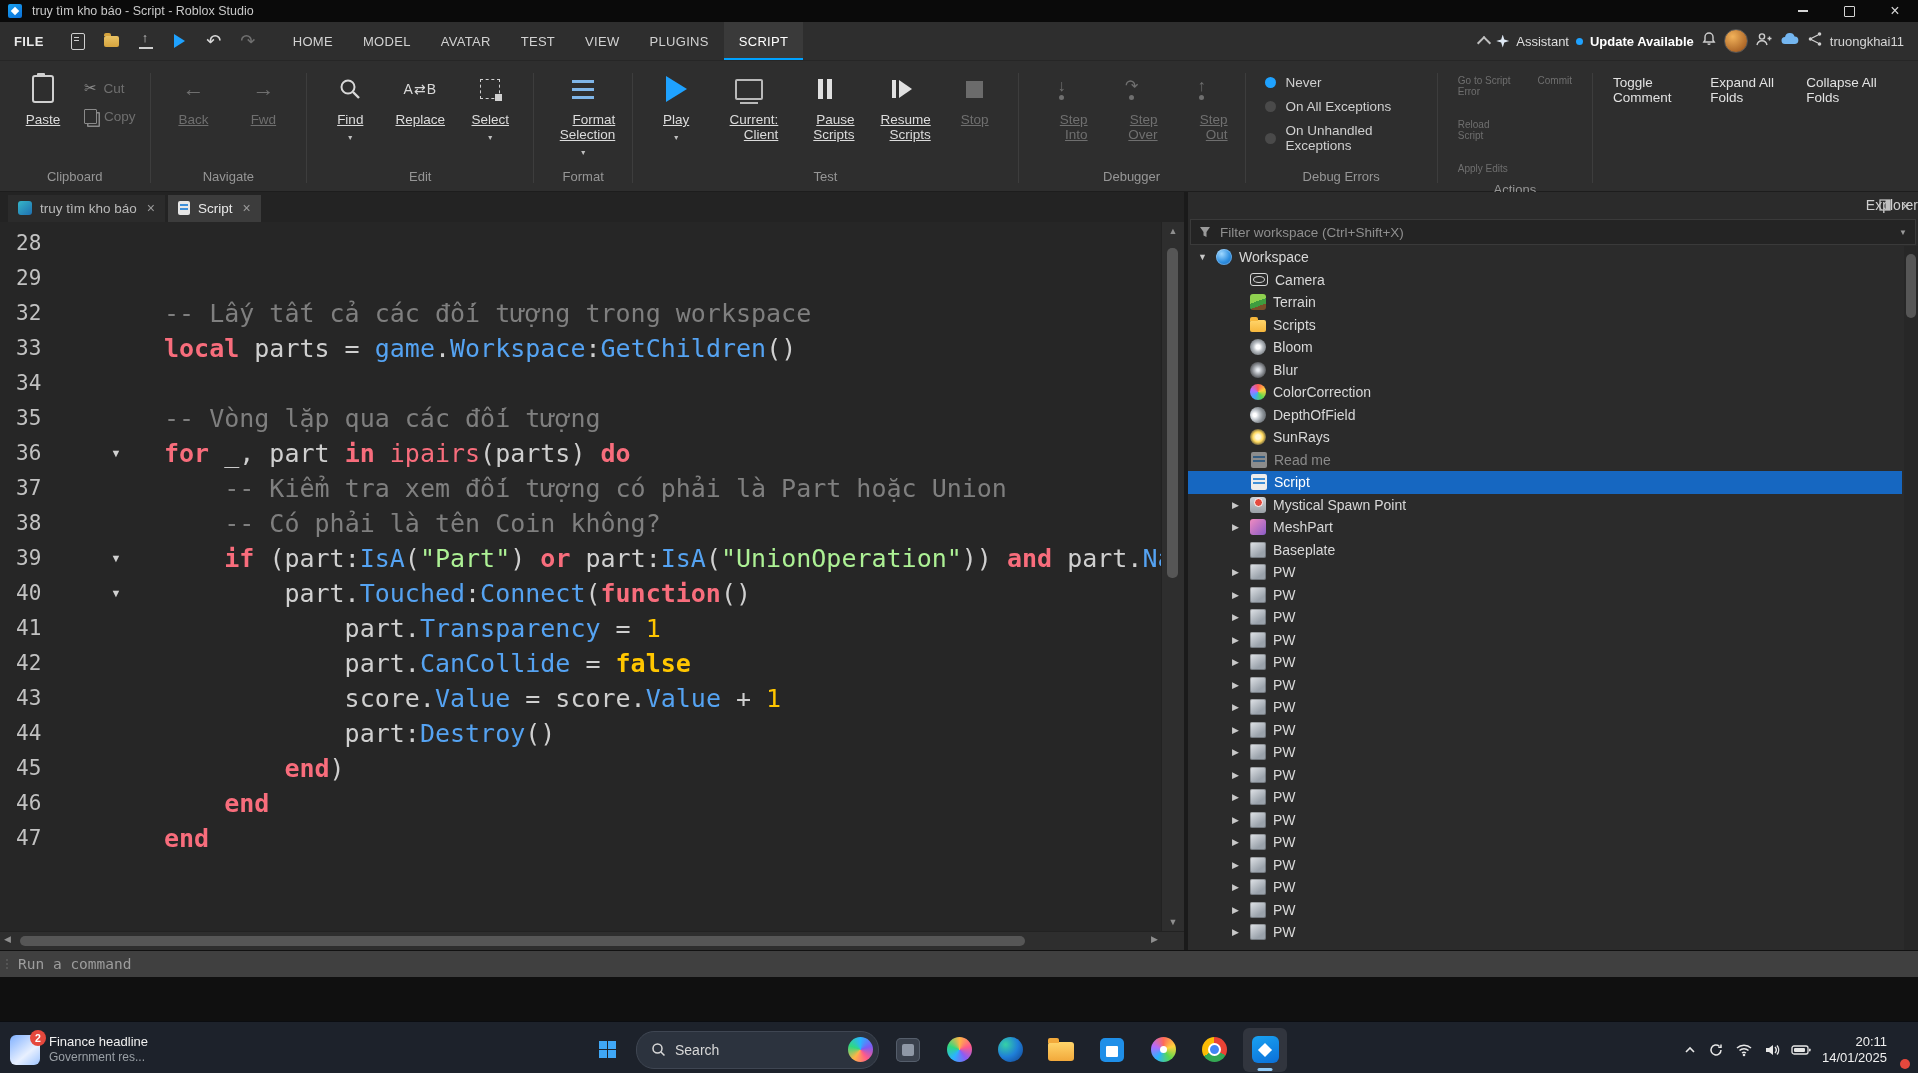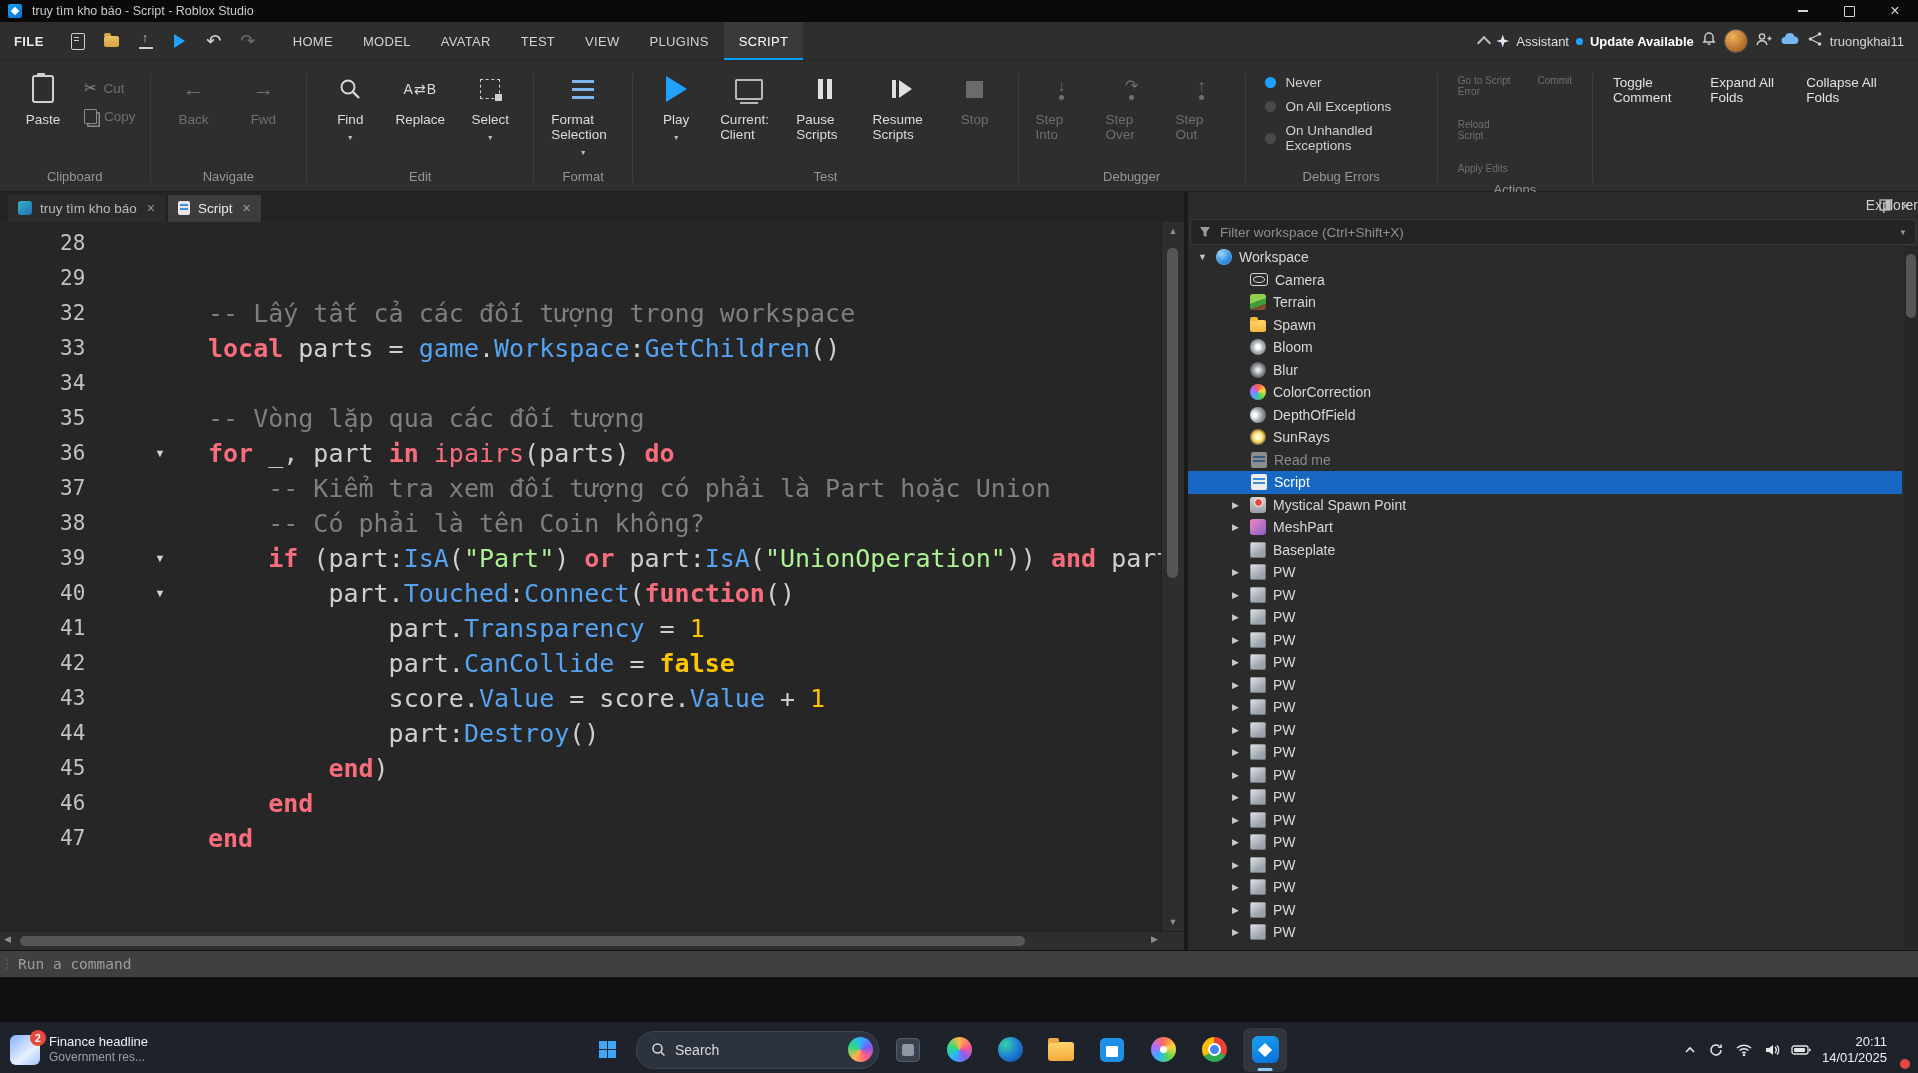--- a/index.html
+++ b/index.html
@@ -43,21 +43,21 @@
   .uname{color:#d6d6d6;font-size:13px;}
 
   
   .ribbon{height:130px;background:#2e2e2e;display:flex;align-items:stretch;border-bottom:1px solid #1d1d1d;}
   .rgroup{display:flex;flex-direction:column;padding:6px 8px 0;}
   .ritems{flex:1;display:flex;align-items:flex-start;}
   .rgrouplabel{height:22px;font-size:13px;color:#969696;text-align:center;}
   .rsep{width:1px;background:#3d3d3d;margin:12px 0 8px;}
   .rbtn{display:flex;flex-direction:column;align-items:center;gap:7px;padding:6px 9px;min-width:52px;}
   .ricbox{height:32px;display:flex;align-items:center;justify-content:center;}
-  .rlabel{font-size:13.5px;color:#dcdcdc;text-align:left;line-height:15px;max-width:76px;}
+  .rlabel{font-size:13.5px;color:#dcdcdc;text-align:right;line-height:15px;max-width:76px;text-decoration:underline;}
   .caret{font-size:7px;color:#bfbfbf;}
   .disabled .rlabel{color:#6f6f6f;}
   .rstack{display:flex;flex-direction:column;justify-content:flex-start;gap:8px;padding-top:10px;}
   .rsmall{display:flex;align-items:center;gap:7px;font-size:13.5px;color:#6f6f6f;padding:2px 6px;}
   .i-paste{width:18px;height:24px;border:2px solid #d0d0d0;border-radius:3px;position:relative;}
   .i-paste::before{content:"";position:absolute;left:3px;top:-4px;width:8px;height:4px;background:#d0d0d0;border-radius:1px;}
   .i-cut{font-size:15px;color:#8a8a8a;}
   .i-copy{width:11px;height:13px;border:1.5px solid #8a8a8a;border-radius:1px;box-shadow:3px 3px 0 -1.5px #2e2e2e,3px 3px 0 0 #8a8a8a;}
   .i-nav{font-size:22px;color:#6f6f6f;line-height:22px;}
   .i-select{width:18px;height:18px;border:1.6px dashed #d0d0d0;position:relative;}
@@ -94,21 +94,21 @@
   .dtab.active{background:#3c3c3c;color:#e9e9e9;}
   .dtab .x{color:#9a9a9a;font-size:14px;margin-left:2px;}
   .ic-place{width:14px;height:14px;border-radius:3px;background:linear-gradient(140deg,#35b6c9,#1f6fb0);}
   .ic-scripttab{width:12px;height:14px;background:#e7e7e7;border-radius:2px;position:relative;}
   .ic-scripttab::after{content:"";position:absolute;left:2px;top:3px;right:2px;height:2px;background:#3e8fd8;box-shadow:0 4px 0 #3e8fd8;}
 
   
   .editor{height:710px;position:relative;background:#262626;overflow:hidden;}
   .code-rows{position:absolute;top:4px;left:0;right:22px;}
   .code-row{display:flex;height:35px;align-items:center;}
-  .ln{width:72px;padding-left:16px;flex:none;font-family:"DejaVu Sans Mono","DejaVu Sans",monospace;font-size:21px;color:#c2c2c2;margin-left:44px;}
+  .ln{width:72px;padding-left:16px;flex:none;font-family:"DejaVu Sans Mono","DejaVu Sans",monospace;font-size:21px;color:#c2c2c2;}
   .fold{width:56px;flex:none;text-align:center;font-size:11px;color:#d0d0d0;}
   .codeline{flex:1;margin:0;padding-left:20px;font-family:"DejaVu Sans Mono","DejaVu Sans",monospace;font-size:25px;line-height:35px;white-space:pre;overflow:hidden;}
   .tk-t{color:#cfcfcf;}
   .tk-k{color:#f86d7c;font-weight:bold;}
   .tk-f{color:#f86d7c;}
   .tk-s{color:#adf195;}
   .tk-b{color:#55a3f2;}
   .tk-n{color:#ffc600;}
   .tk-o{color:#ffc600;font-weight:bold;}
   .tk-c{color:#7f7f7f;}
@@ -656,21 +656,21 @@
             <span class="tlabel">Camera</span>
           </div>
           <div class="trow d1">
             <span class="texp"></span>
             <span class="ti ti-terrain"></span>
             <span class="tlabel">Terrain</span>
           </div>
           <div class="trow d1">
             <span class="texp"></span>
             <span class="ti ti-folder"></span>
-            <span class="tlabel">Spawn</span>
+            <span class="tlabel">Scripts</span>
           </div>
           <div class="trow d1">
             <span class="texp"></span>
             <span class="ti ti-bloom"></span>
             <span class="tlabel">Bloom</span>
           </div>
           <div class="trow d1">
             <span class="texp"></span>
             <span class="ti ti-blur"></span>
             <span class="tlabel">Blur</span>

